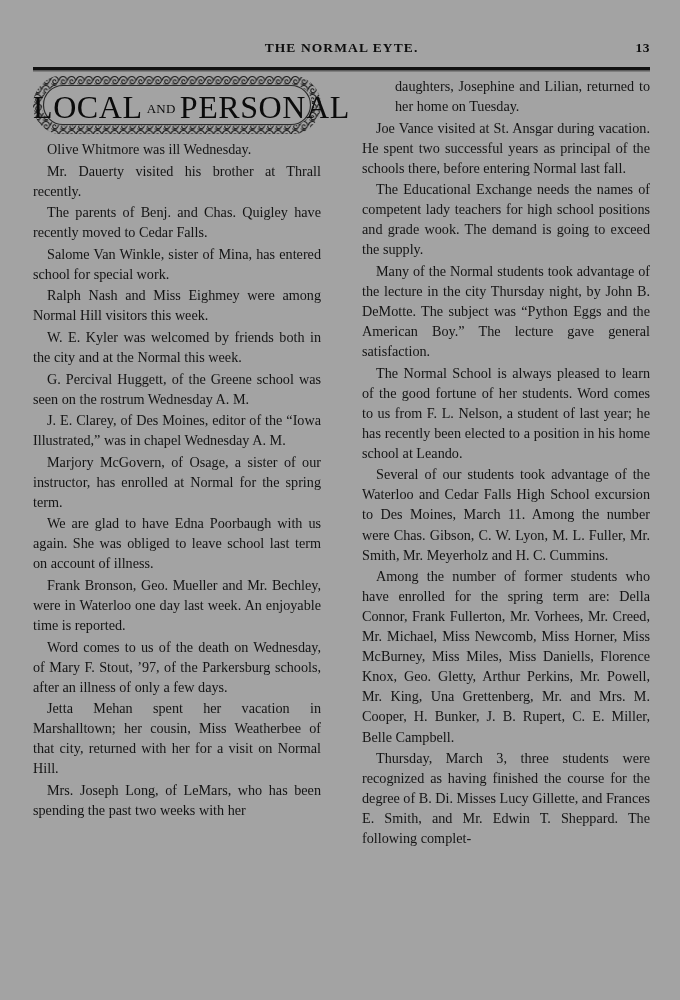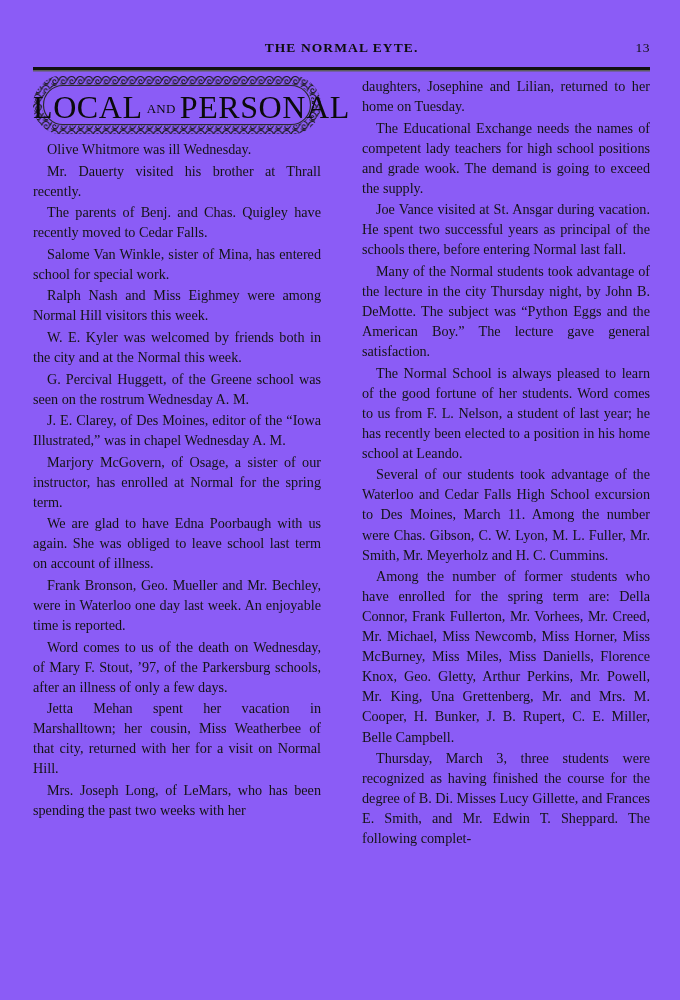--- a/index.html
+++ b/index.html
@@ -15,21 +15,21 @@
     font-family: "Liberation Serif", "DejaVu Serif", serif;
     color: #121212;
     overflow: hidden;
   }
 
   .page {
     position: absolute;
     left: 0; top: 0;
     width: 680px;
     height: 1000px;
-    background: #8b5cf6;
+    background: #a3a3a3;
   }
 
   
   .running-head {
     position: absolute;
     left: 33px;
     top: 40px;
     width: 617px;
     height: 22px;
   }
@@ -42,21 +42,21 @@
     font-weight: bold;
     font-size: 13.5px;
     letter-spacing: 1.1px;
     white-space: nowrap;
     color: #0d0d0d;
   }
   .folio {
     position: absolute;
     right: 0;
     top: 0;
-    font-weight: normal;
+    font-weight: bold;
     font-size: 13.5px;
     letter-spacing: 0.5px;
     color: #0d0d0d;
   }
   .head-rule {
     position: absolute;
     left: 33px;
     top: 67px;
     width: 617px;
     height: 3px;
@@ -119,21 +119,21 @@
     padding: 0;
     font-size: 14.2px;
     line-height: 20.05px;
     text-align: justify;
     text-justify: inter-word;
     text-indent: 14px;
     color: #141414;
     -webkit-font-smoothing: antialiased;
   }
   p.para + p.para { margin-top: 1.5px; }
-  .col-right p.para:first-child { text-indent: 0; }
+  .col-right p.para:first-child { text-indent: 0; margin-left: 33px; }
 </style>
 </head>
 <body>
 
 <div class="page">
 
   <div class="running-head">
     <div class="running-title">THE NORMAL EYTE.</div>
     <div class="folio">13</div>
   </div>
@@ -179,22 +179,22 @@
       <p class="para">Marjory McGovern, of Osage, a sister of our instructor, has enrolled at Normal for the spring term.</p>
       <p class="para">We are glad to have Edna Poorbaugh with us again. She was obliged to leave school last term on account of illness.</p>
       <p class="para">Frank Bronson, Geo. Mueller and Mr. Bechley, were in Waterloo one day last week. An enjoyable time is reported.</p>
       <p class="para">Word comes to us of the death on Wednesday, of Mary F. Stout, ’97, of the Parkersburg schools, after an illness of only a few days.</p>
       <p class="para">Jetta Mehan spent her vacation in Marshalltown; her cousin, Miss Weatherbee of that city, returned with her for a visit on Normal Hill.</p>
       <p class="para">Mrs. Joseph Long, of LeMars, who has been spending the past two weeks with her</p>
     </div>
 
     <div class="col col-right">
       <p class="para">daughters, Josephine and Lilian, returned to her home on Tuesday.</p>
+      <p class="para">Joe Vance visited at St. Ansgar during vacation. He spent two successful years as principal of the schools there, before entering Normal last fall.</p>
       <p class="para">The Educational Exchange needs the names of competent lady teachers for high school positions and grade wook. The demand is going to exceed the supply.</p>
-      <p class="para">Joe Vance visited at St. Ansgar during vacation. He spent two successful years as principal of the schools there, before entering Normal last fall.</p>
       <p class="para">Many of the Normal students took advantage of the lecture in the city Thursday night, by John B. DeMotte. The subject was “Python Eggs and the American Boy.” The lecture gave general satisfaction.</p>
       <p class="para">The Normal School is always pleased to learn of the good fortune of her students. Word comes to us from F. L. Nelson, a student of last year; he has recently been elected to a position in his home school at Leando.</p>
       <p class="para">Several of our students took advantage of the Waterloo and Cedar Falls High School excursion to Des Moines, March 11. Among the number were Chas. Gibson, C. W. Lyon, M. L. Fuller, Mr. Smith, Mr. Meyerholz and H. C. Cummins.</p>
       <p class="para">Among the number of former students who have enrolled for the spring term are: Della Connor, Frank Fullerton, Mr. Vorhees, Mr. Creed, Mr. Michael, Miss Newcomb, Miss Horner, Miss McBurney, Miss Miles, Miss Daniells, Florence Knox, Geo. Gletty, Arthur Perkins, Mr. Powell, Mr. King, Una Grettenberg, Mr. and Mrs. M. Cooper, H. Bunker, J. B. Rupert, C. E. Miller, Belle Campbell.</p>
       <p class="para">Thursday, March 3, three students were recognized as having finished the course for the degree of B. Di. Misses Lucy Gillette, and Frances E. Smith, and Mr. Edwin T. Sheppard. The following complet-</p>
     </div>
 
   </div>
 </div>
 

